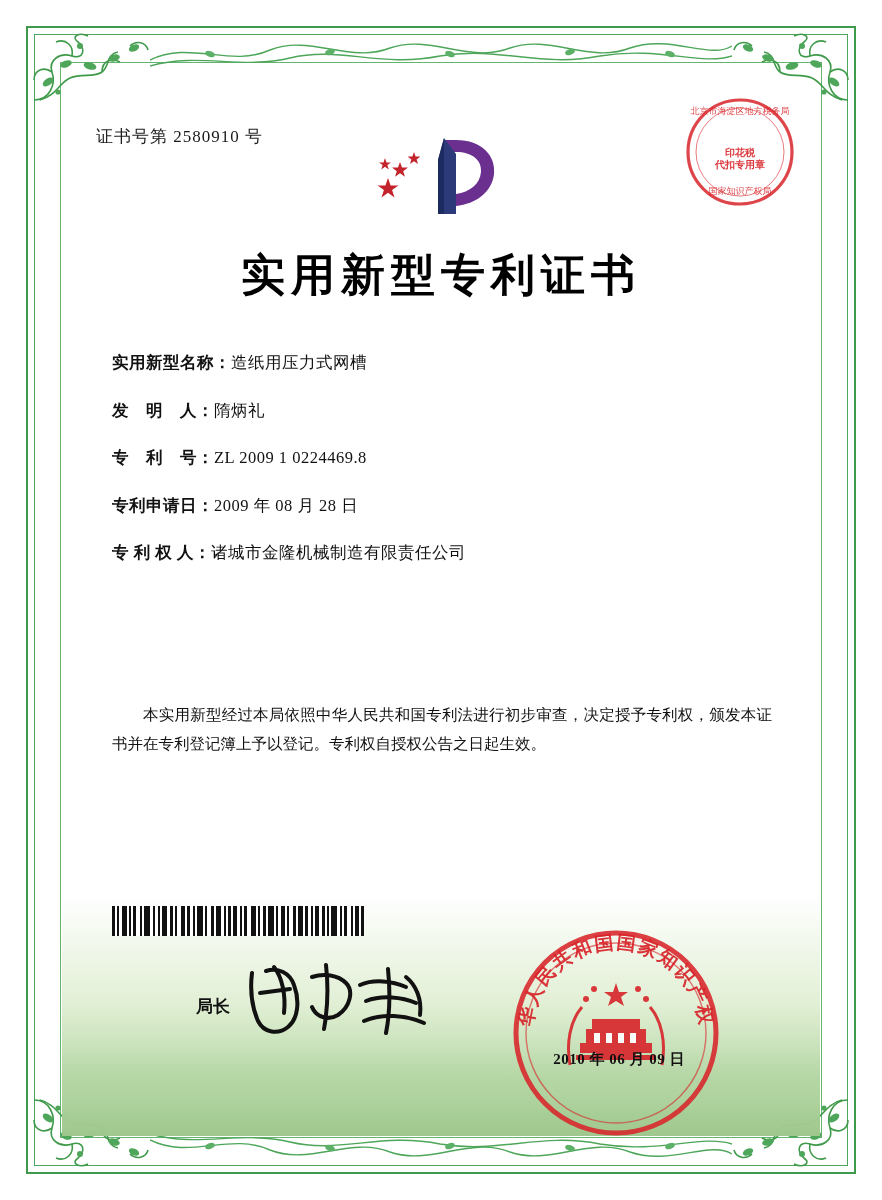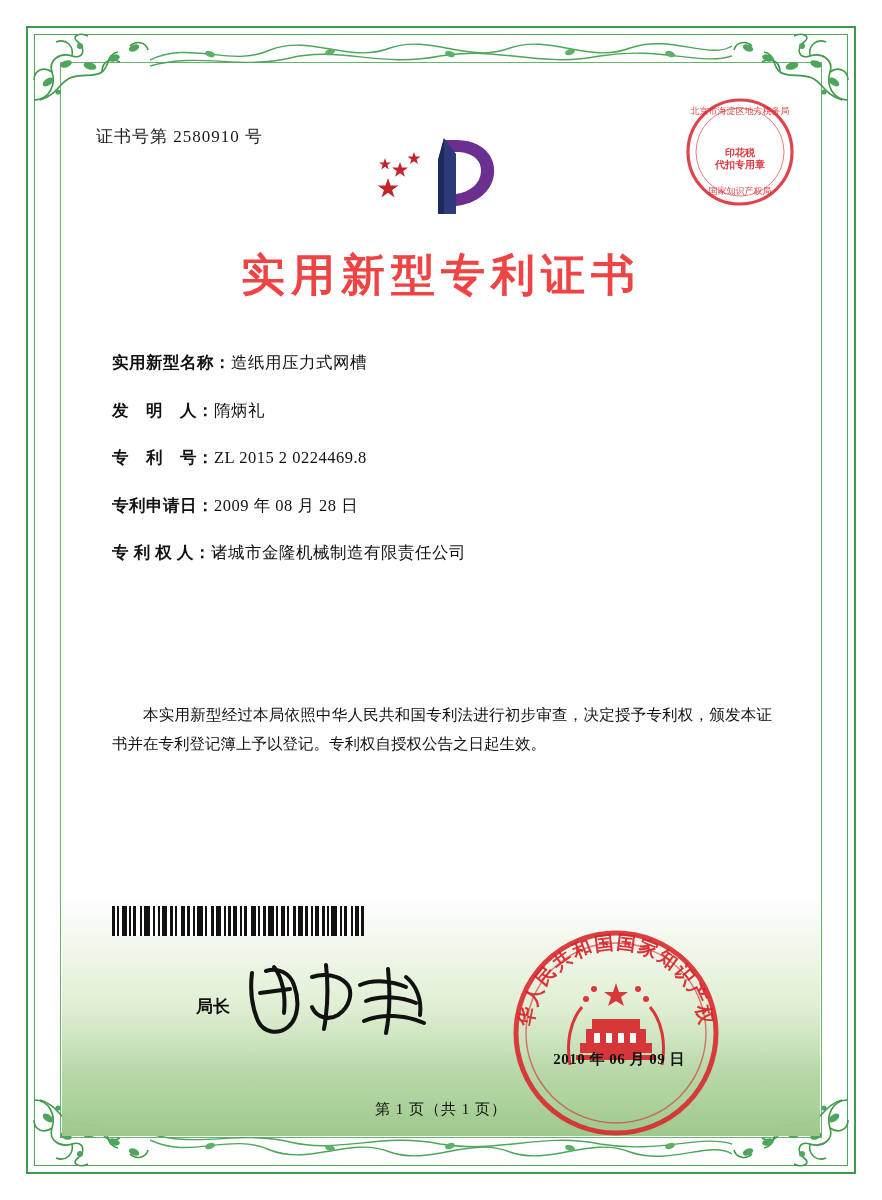--- a/index.html
+++ b/index.html
@@ -122,21 +122,21 @@
 
   .main-title {
     position: absolute;
     left: 0;
     right: 0;
     top: 246px;
     text-align: center;
     font-size: 44px;
     font-weight: bold;
     letter-spacing: 6px;
-    color: #ef4444;
+    color: #000000;
     font-family: "DejaVu Serif", "Liberation Serif", serif;
   }
 
   
   .fields {
     position: absolute;
     left: 112px;
     top: 355px;
     width: 660px;
   }
@@ -402,21 +402,21 @@
   <div class="main-title">实用新型专利证书</div>
 
   <div class="fields">
     <div class="field-row">
       <span class="field-label">实用新型名称：</span><span class="field-value">造纸用压力式网槽</span>
     </div>
     <div class="field-row">
       <span class="field-label">发　明　人：</span><span class="field-value">隋炳礼</span>
     </div>
     <div class="field-row">
-      <span class="field-label">专　利　号：</span><span class="field-value">ZL 2015 2 0224469.8</span>
+      <span class="field-label">专　利　号：</span><span class="field-value">ZL 2009 1 0224469.8</span>
     </div>
     <div class="field-row">
       <span class="field-label">专利申请日：</span><span class="field-value">2009 年 08 月 28 日</span>
     </div>
     <div class="field-row">
       <span class="field-label">专 利 权 人：</span><span class="field-value">诸城市金隆机械制造有限责任公司</span>
     </div>
   </div>
 
   <div class="body-text">
@@ -564,15 +564,14 @@
       </g>
       <g fill="#d8242a" opacity="0.92" font-family="DejaVu Serif, serif" font-size="19" font-weight="bold" letter-spacing="2">
         <text>
           <textPath href="#arcTop" startOffset="50%" text-anchor="middle">中华人民共和国国家知识产权局</textPath>
         </text>
       </g>
     </svg>
   </div>
   <div class="seal-date">2010 年 06 月 09 日</div>
 
-  <div class="page-footer">第 1 页（共 1 页）</div>
 
 </div>
 
 </body></html>

